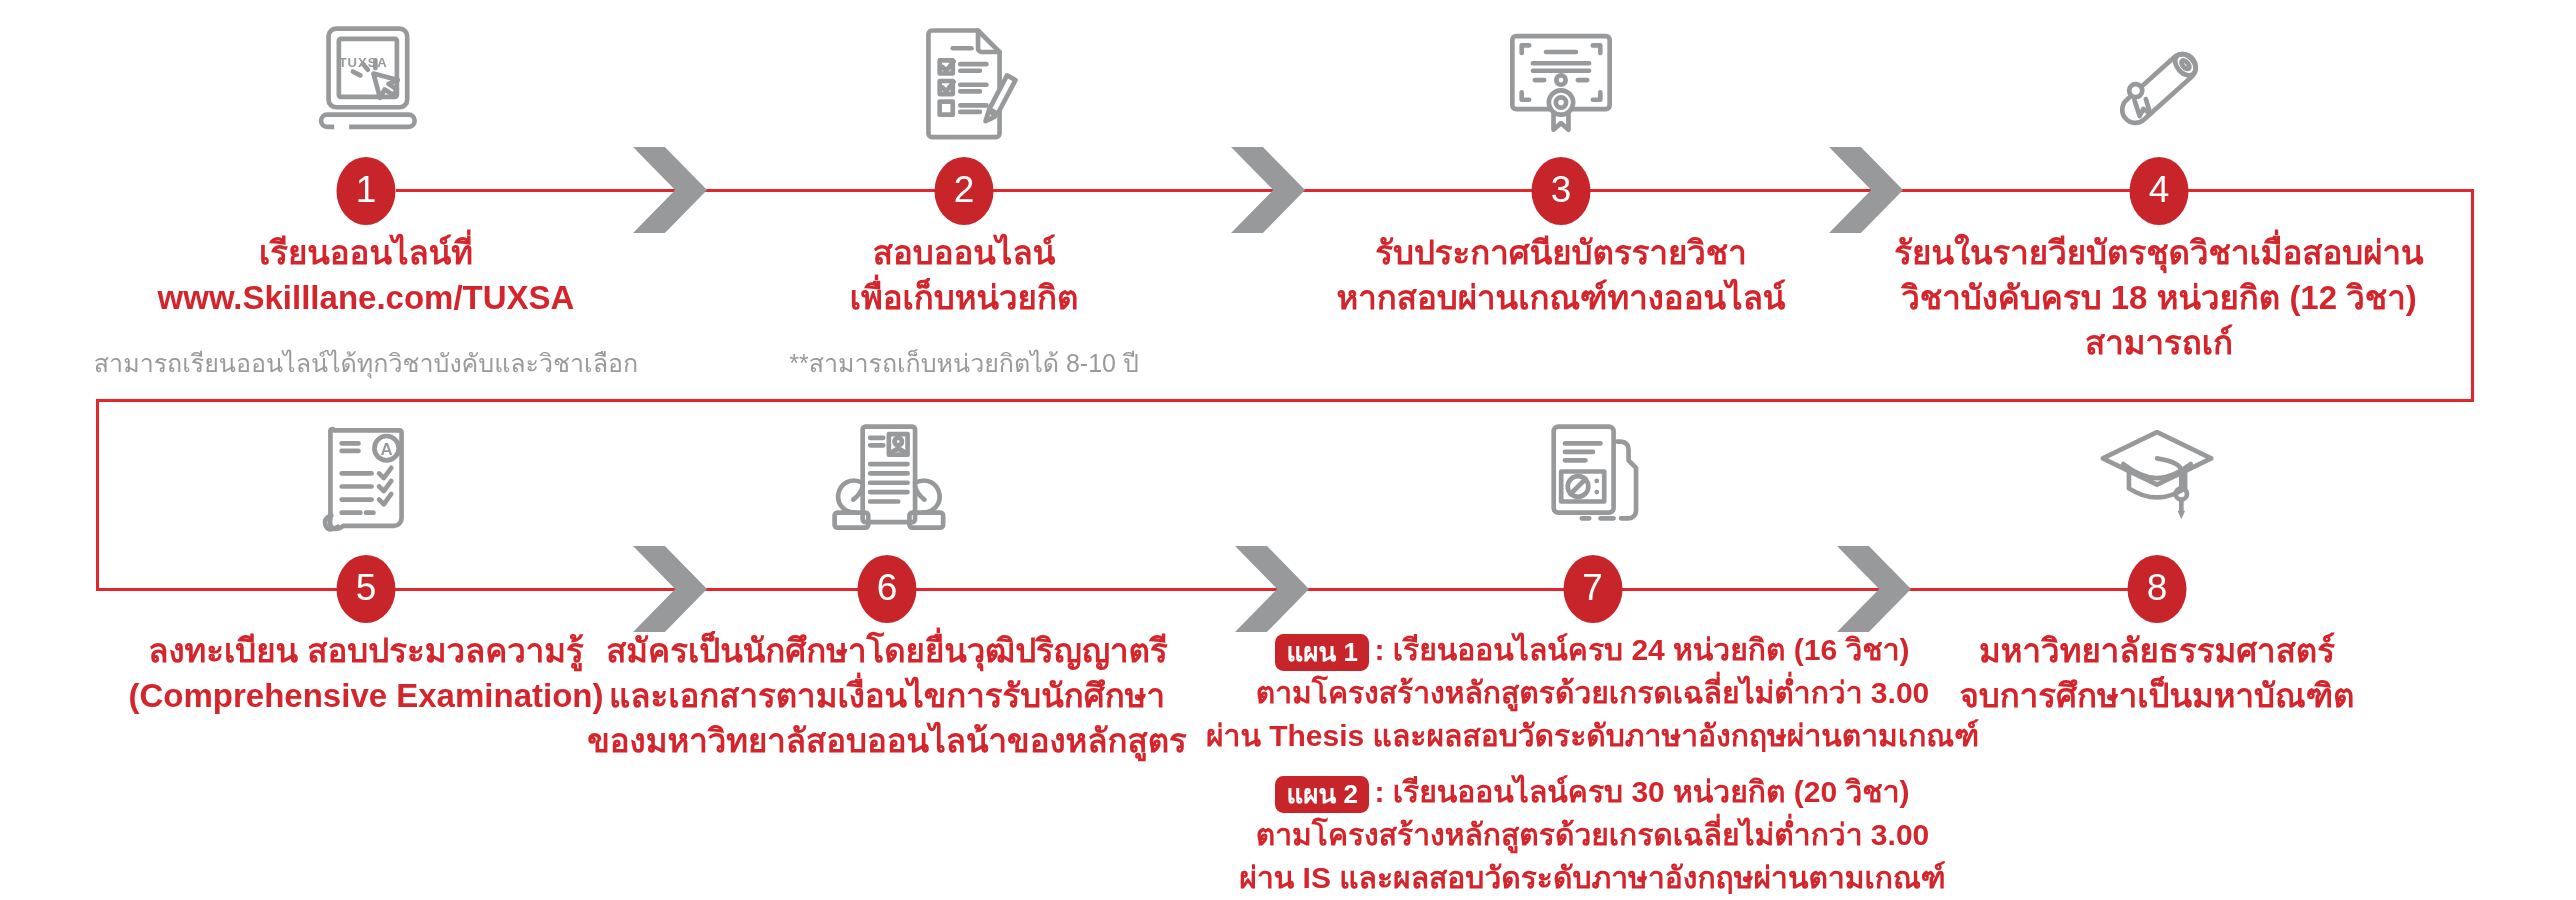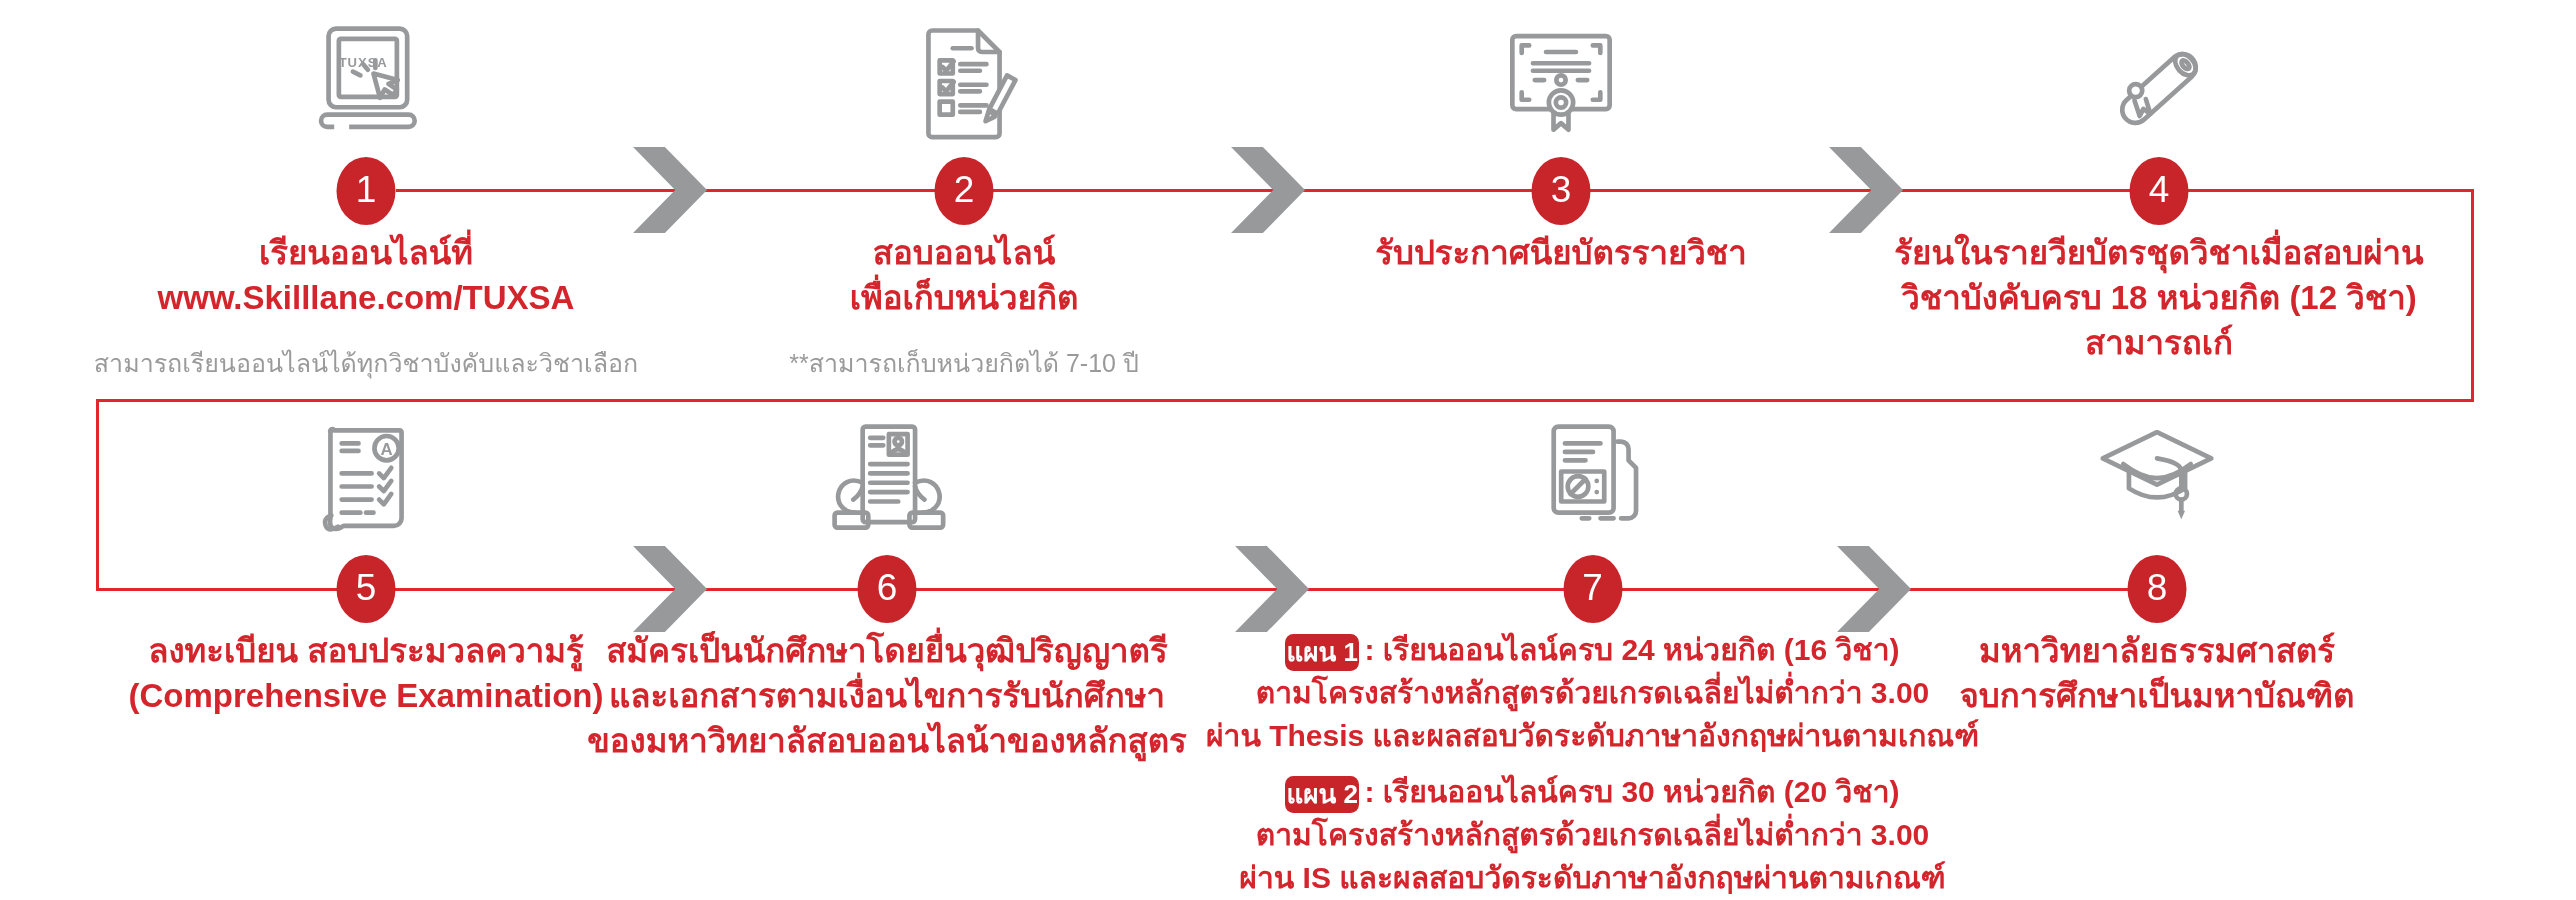--- a/index.html
+++ b/index.html
@@ -17,21 +17,21 @@
   .num{position:absolute;left:50%;transform:translateX(-50%);top:134px;width:59px;height:68px;
        border-radius:50%;background:var(--circle);color:#fff;font-size:37px;line-height:66px;
        text-align:center;z-index:4;}
   .title{position:absolute;top:207px;left:-18.7px;right:-18.7px;color:var(--redtext);
          font-size:33px;line-height:45px;font-weight:bold;}
   .note{position:absolute;top:322px;left:-75px;right:-75px;color:var(--graytext);
         font-size:25px;line-height:37px;}
   .t7 .line{font-size:30px;line-height:43px;font-weight:bold;}
   .plan-gap{height:13px;}
   .badge{display:inline-block;background:var(--circle);color:#fff;border-radius:8.4px;
-         padding:0 1px;font-size:26px;line-height:37px;height:37px;vertical-align:middle;
+         padding:0 11px;font-size:26px;line-height:37px;height:37px;vertical-align:middle;
          margin-right:5.6px;font-weight:bold;}
 </style>
 </head>
 <body>
 
 <div id="canvas">
 
   <div class="seg" style="left:396px;top:189px;width:2078px;height:2.8px;"></div>
   <div class="seg" style="left:2471px;top:189px;width:2.8px;height:213px;"></div>
   <div class="seg" style="left:96px;top:399px;width:2378px;height:2.8px;"></div>
@@ -90,38 +90,39 @@
       <path class="ic" stroke-width="4" d="M66,44 h28 M66,51 h21 M66,66 h28 M66,73 h21 M66,88 h28 M66,95 h21"></path>
       <path class="ic icw" d="M97,92 L116,56 l9,5 L106,97 z"></path>
       <path class="ic icw" d="M97,92 l-4,13 10,-5 z"></path>
     </svg>
     <div class="num"><span>2</span></div>
     <div class="title">
       <div>สอบออนไลน์</div>
       <div>เพื่อเก็บหน่วยกิต</div>
     </div>
     <div class="note">
-      <div>**สามารถเก็บหน่วยกิตได้ 7-10 ปี</div>
+      <div>**สามารถเก็บหน่วยกิตได้ 8-10 ปี</div>
     </div>
   </div>
 
   <div class="step" style="left:1225px;top:23.4px;">
     <svg class="icon" viewBox="0 0 140 140">
       <rect class="ic" x="18" y="14" width="104" height="78" rx="4"></rect>
       <path class="ic" stroke-width="4" d="M28,32 v-8 h8 M112,32 v-8 h-8 M28,74 v8 h8 M112,74 v8 h-8"></path>
       <path class="ic" d="M54,31 h32 M40,43 h60 M40,51 h60"></path>
       <path class="ic" d="M42,61 h10 M88,61 h10"></path>
       <circle class="ic" cx="70" cy="61" r="5" stroke-width="4.5"></circle>
       <path class="ic icw" d="M62,94 v20 l8,-7 8,7 v-20"></path>
       <circle class="ic icw" cx="70" cy="85" r="13"></circle>
       <circle class="ic" cx="70" cy="85" r="5.5" stroke-width="4.5"></circle>
     </svg>
     <div class="num"><span>3</span></div>
     <div class="title">
       <div>รับประกาศนียบัตรรายวิชา</div>
+      <div>หากสอบผ่านเกณฑ์ทางออนไลน์</div>
     </div>
   </div>
 
   <div class="step" style="left:1823px;top:23.4px;">
     <svg class="icon" viewBox="0 0 140 140">
       <g transform="rotate(-42 70 70)">
         <rect class="ic" x="22" y="56" width="96" height="28" rx="14"></rect>
         <ellipse class="ic" cx="108" cy="70" rx="9" ry="13" stroke-width="4.5"></ellipse>
         <ellipse class="ic" cx="108" cy="70" rx="3" ry="5.5" stroke-width="4"></ellipse>
         <path class="ic" stroke-width="4.5" d="M42,62 l-7,16 8,-3 2,9 7,-15"></path>

